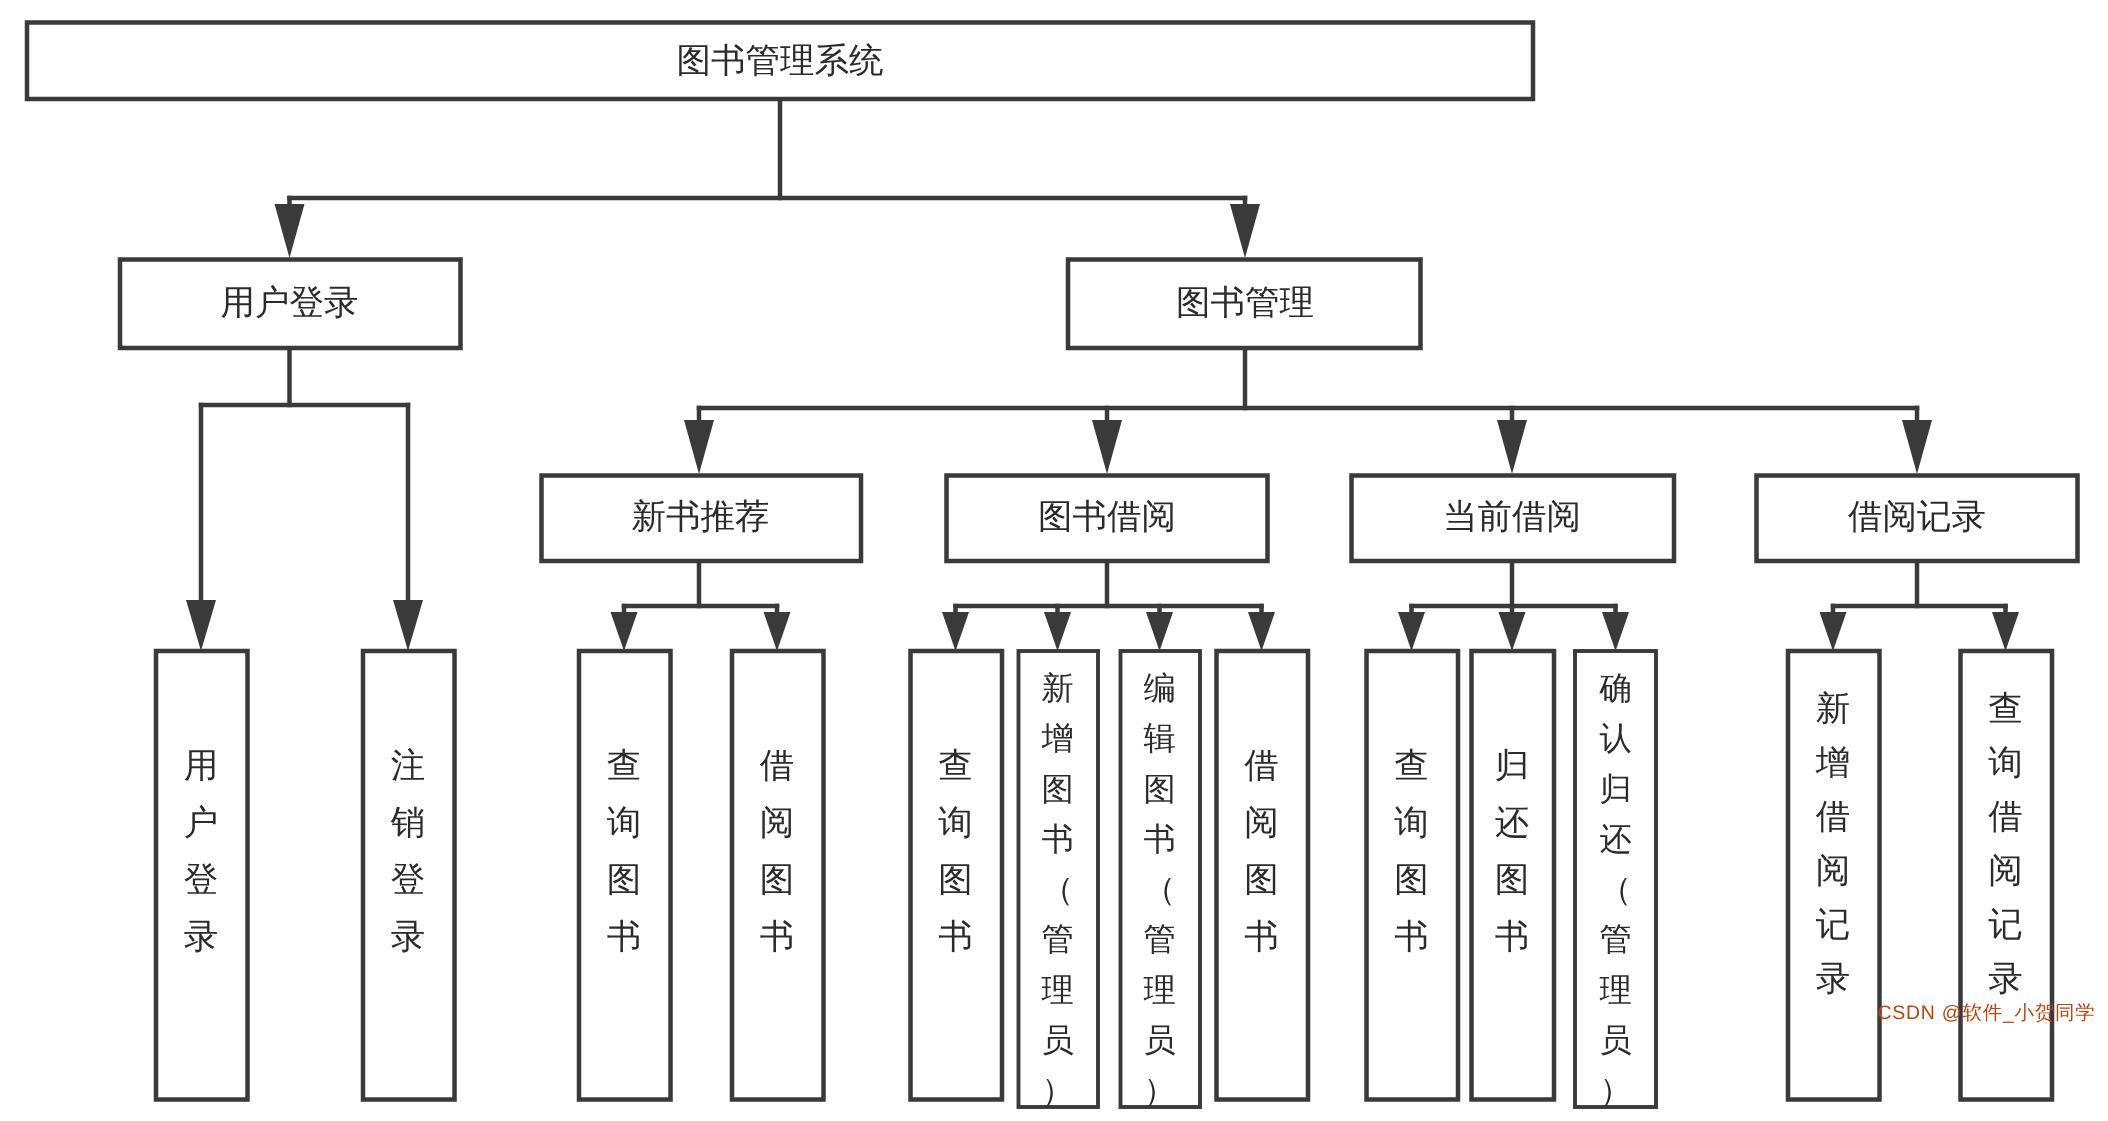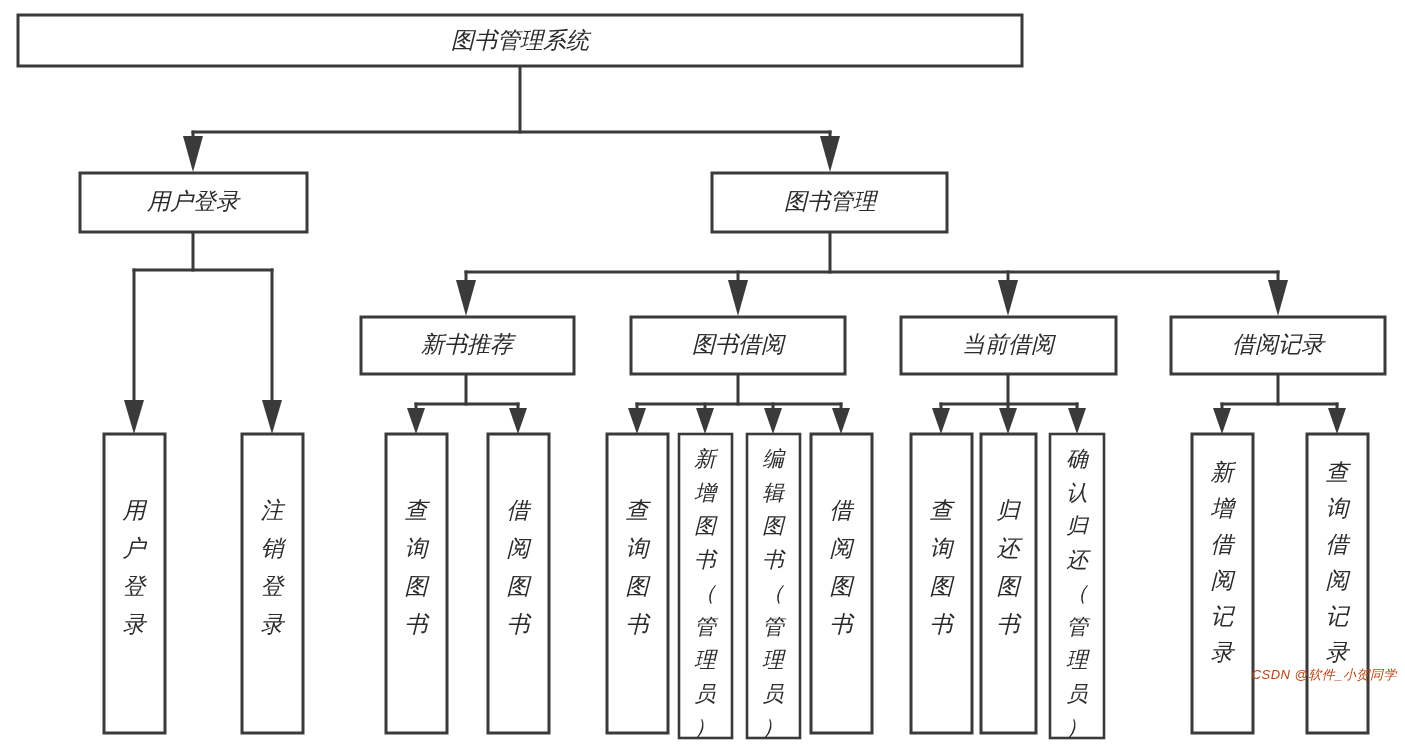--- a/index.html
+++ b/index.html
@@ -13,21 +13,20 @@
     font-family: "Liberation Sans", sans-serif;
     overflow: hidden;
     position: relative;
   }
   #diagram-root {
     position: absolute;
     left: 0;
     top: 0;
     width: 1405px;
     height: 688px;
-    font-style: italic;
   }
   svg.flow {
     display: block;
     width: 1405px;
     height: 747px;
   }
   .node-box {
     fill: #ffffff;
     stroke: #3a3a3a;
     stroke-width: 3;

